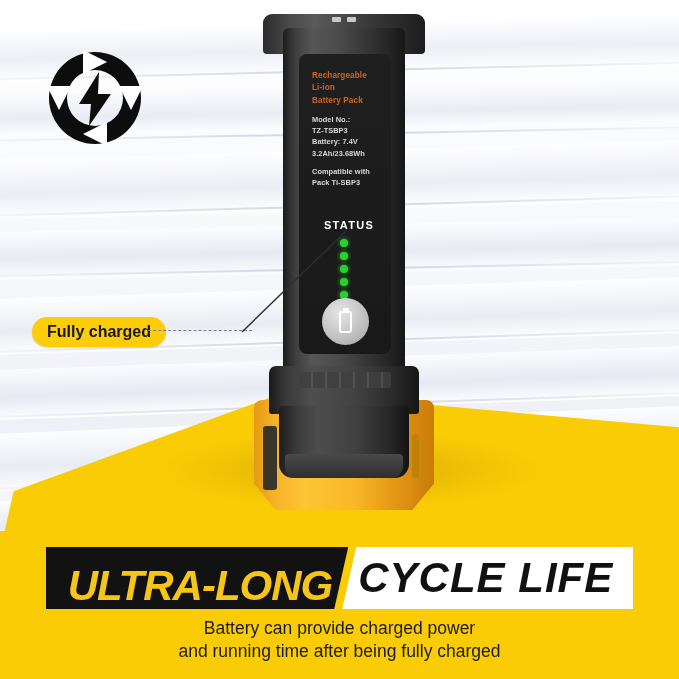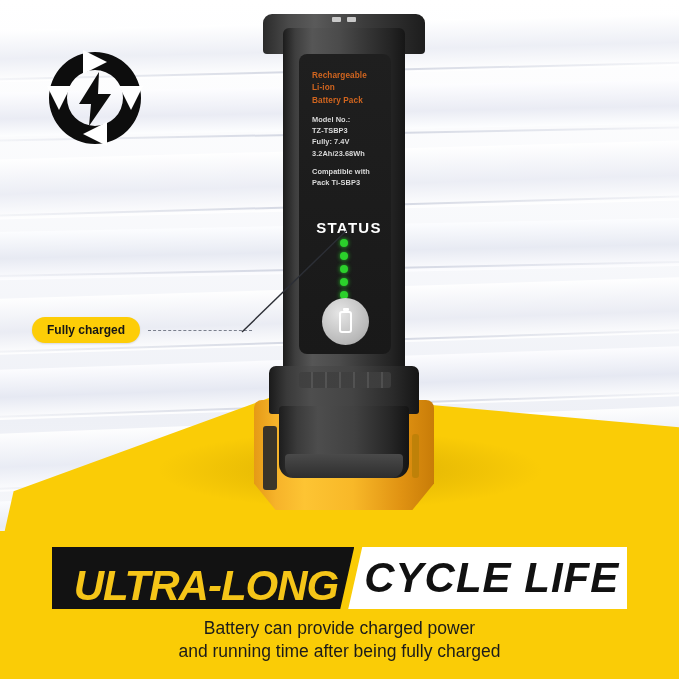--- a/index.html
+++ b/index.html
@@ -83,21 +83,21 @@
   .ban-left span{
     font-family:"Liberation Sans", sans-serif;
     font-weight:bold; font-style:italic;
     font-size:42px; letter-spacing:-1px;
     color:#F5C518;
     line-height:1;
   }
   .ban-right{
     background:#ffffff;
     display:flex; align-items:center; justify-content:center;
-    padding:0 8px 0 16px;
+    padding:0 20px 0 16px;
     clip-path:polygon(14px 0, 100% 0, 100% 100%, 0 100%);
     margin-left:-6px;
   }
   .ban-right span{
     font-family:"Liberation Sans", sans-serif;
     font-weight:bold; font-style:italic;
     font-size:42px; letter-spacing:1px;
     color:#111111;
     line-height:1;
   }
@@ -150,21 +150,21 @@
   .label-tx .hd{
     color:#d1651f; font-weight:bold; font-size:8.2px; line-height:1.5; letter-spacing:.1px;
   }
   .label-tx .sp{ height:7px; }
   .label-tx .bd{
     color:#d9d9d9; font-weight:bold; font-size:7.4px; line-height:1.52; letter-spacing:.05px;
   }
   .status-lbl{
     position:absolute; left:52px; top:205px; width:96px;
     text-align:center; color:#ffffff; font-weight:bold;
-    font-size:15px; letter-spacing:1.3px;
+    font-size:11px; letter-spacing:1.3px;
     font-family:"Liberation Sans", sans-serif;
   }
   .leds{
     position:absolute; left:0; top:225px; width:190px;
     display:flex; flex-direction:column; align-items:center; gap:5px;
   }
   .leds i{
     display:block; width:8px; height:8px; border-radius:50%;
     background:#2bd12b; box-shadow:0 0 4px rgba(42,220,42,.85);
   }
@@ -216,21 +216,21 @@
   }
   .holder-slotR{
     position:absolute; left:163px; top:420px; width:7px; height:44px;
     background:#b97f08; border-radius:3px; opacity:.8;
   }
 
   
   .pill{
     position:absolute; left:32px; top:317px; z-index:7;
     background:#FDCD07; color:#161616;
-    font-size:12px; font-weight:bold;
+    font-size:16px; font-weight:bold;
     padding:6px 15px; border-radius:20px;
     font-family:"Liberation Sans", sans-serif;
     white-space:nowrap;
     box-shadow:0 1px 2px rgba(0,0,0,.12);
   }
   .lead-dash{
     position:absolute; left:148px; top:330px; width:104px; height:0;
     border-top:1.6px dashed #7a7f8c; z-index:7;
   }
   .lead-diag{ position:absolute; left:240px; top:228px; z-index:7; }
@@ -286,21 +286,21 @@
     <div class="bat-body"></div>
     <div class="bat-inner-panel"></div>
 
     <div class="label-tx">
       <div class="hd" style="color: rgb(209, 101, 31);">Rechargeable</div>
       <div class="hd" style="color: rgb(209, 101, 31);">Li-ion</div>
       <div class="hd" style="color: rgb(209, 101, 31);">Battery Pack</div>
       <div class="sp"></div>
       <div class="bd">Model No.:</div>
       <div class="bd">TZ-TSBP3</div>
-      <div class="bd">Fully: 7.4V</div>
+      <div class="bd">Battery: 7.4V</div>
       <div class="bd">3.2Ah/23.68Wh</div>
       <div class="sp"></div>
       <div class="bd">Compatible with</div>
       <div class="bd">Pack Ti-SBP3</div>
     </div>
 
     <div class="status-lbl">STATUS</div>
     <div class="leds">
       <i style="background: rgb(43, 209, 43);"></i>
       <i style="background: rgb(43, 209, 43);"></i>

